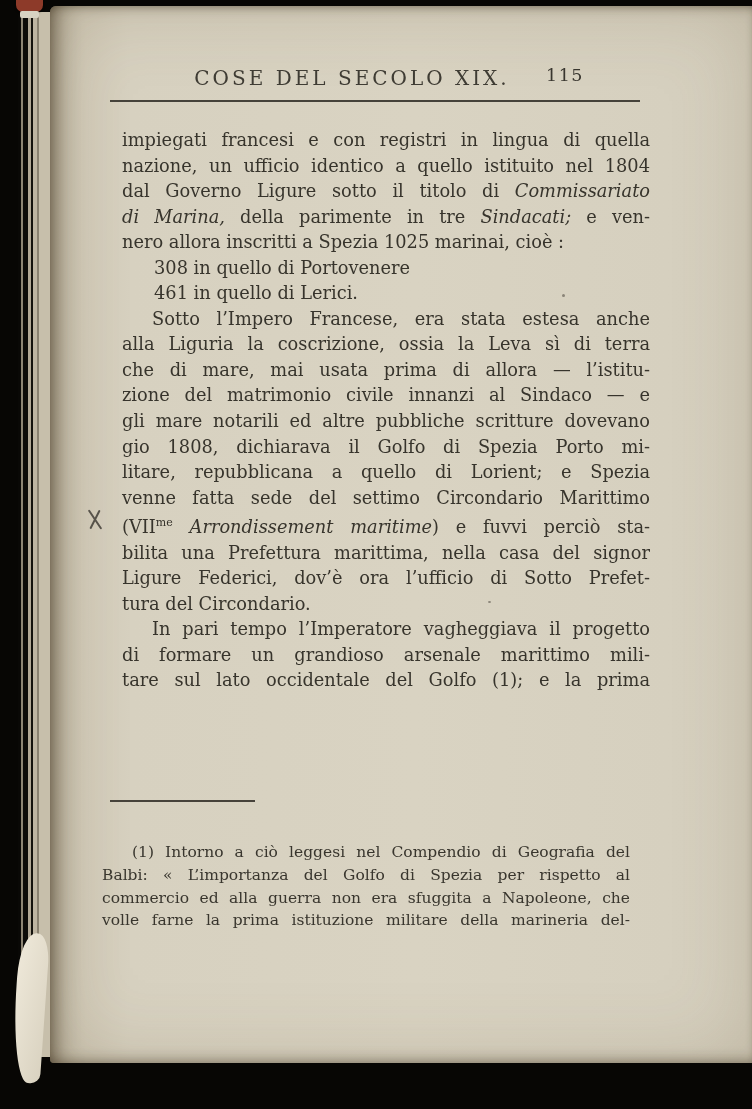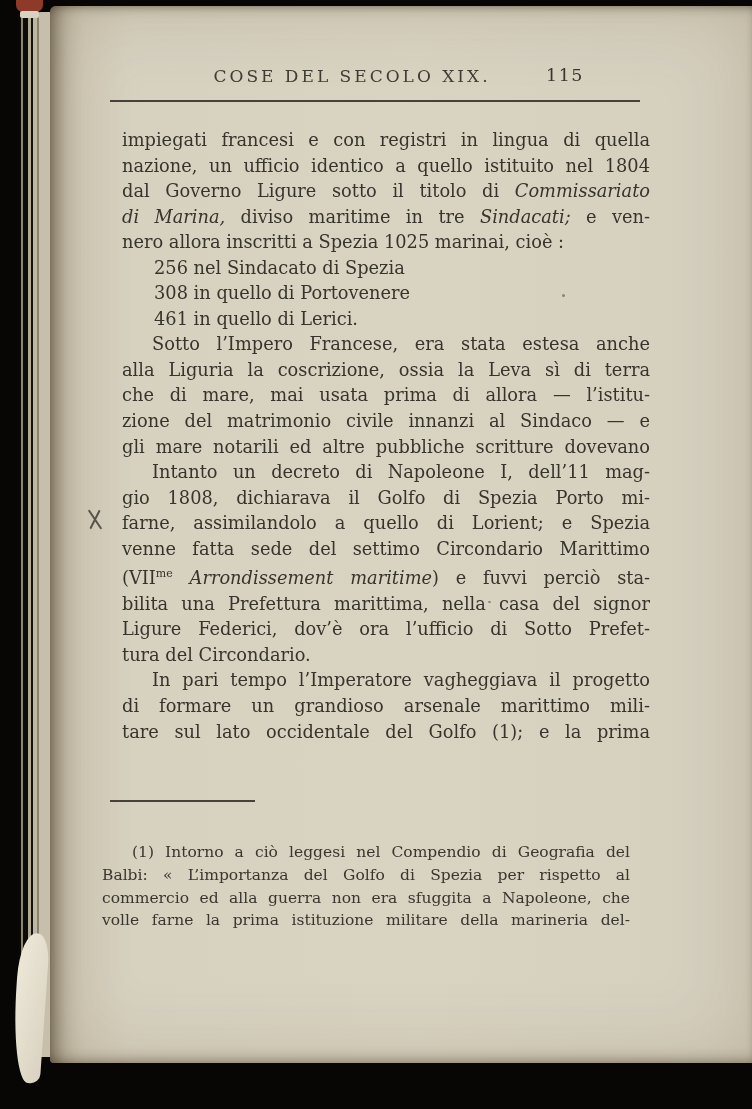--- a/index.html
+++ b/index.html
@@ -44,21 +44,21 @@
     box-shadow:
       inset 14px 0 22px -10px rgba(60,45,25,.55),
       inset 0 6px 10px -6px rgba(50,40,20,.5),
       inset 0 -8px 14px -8px rgba(50,40,20,.45),
       inset 0 0 80px rgba(110,90,60,.22);
   }
   
   .header-row{position:absolute;top:60px;left:62px;width:528px;height:24px;}
   .header-title{
     display:block;text-align:center;
-    font-size:17px;letter-spacing:3px;color:#3f3c34;
+    font-size:20px;letter-spacing:3px;color:#3f3c34;
     position:relative;left:-24px;
   }
   .page-num{
     position:absolute;right:56px;top:-1px;
     font-size:17.5px;letter-spacing:1.5px;color:#39362f;
   }
   .header-rule{
     position:absolute;top:94px;left:60px;width:530px;height:2px;
     background:#45423a;
   }
@@ -107,33 +107,31 @@
     <div class="header-row">
       <span class="header-title">COSE DEL SECOLO XIX.</span>
       <span class="page-num">115</span>
     </div>
     <div class="header-rule"></div>
 
     <div class="body-block" id="body-lines">
         <div class="tline a-justify ind0"><span>impiegati francesi e con registri in lingua di quella</span></div>
         <div class="tline a-justify ind0"><span>nazione, un ufficio identico a quello istituito nel 1804</span></div>
         <div class="tline a-justify ind0"><span>dal Governo Ligure sotto il titolo di </span><span class="em">Commissariato</span></div>
-        <div class="tline a-justify ind0"><span class="em">di Marina,</span><span> diviso maritime in tre </span><span class="em">Sindacati;</span><span> e ven-</span></div>
+        <div class="tline a-justify ind0"><span class="em">di Marina,</span><span> della parimente in tre </span><span class="em">Sindacati;</span><span> e ven-</span></div>
         <div class="tline a-left ind0"><span>nero allora inscritti a Spezia 1025 marinai, cioè :</span></div>
-        <div class="tline a-left ind2"><span>256 nel Sindacato di Spezia</span></div>
         <div class="tline a-left ind2"><span>308 in quello di Portovenere</span></div>
         <div class="tline a-left ind2"><span>461 in quello di Lerici.</span></div>
         <div class="tline a-justify ind1"><span>Sotto l’Impero Francese, era stata estesa anche</span></div>
         <div class="tline a-justify ind0"><span>alla Liguria la coscrizione, ossia la Leva sì di terra</span></div>
         <div class="tline a-justify ind0"><span>che di mare, mai usata prima di allora — l’istitu-</span></div>
         <div class="tline a-justify ind0"><span>zione del matrimonio civile innanzi al Sindaco — e</span></div>
         <div class="tline a-justify ind0"><span>gli mare notarili ed altre pubbliche scritture dovevano</span></div>
-        <div class="tline a-justify ind1"><span>Intanto un decreto di Napoleone I, dell’11 mag-</span></div>
         <div class="tline a-justify ind0"><span>gio 1808, dichiarava il Golfo di Spezia Porto mi-</span></div>
-        <div class="tline a-justify ind0"><span>farne, assimilandolo a quello di Lorient; e Spezia</span></div>
+        <div class="tline a-justify ind0"><span>litare, repubblicana a quello di Lorient; e Spezia</span></div>
         <div class="tline a-justify ind0"><span>venne fatta sede del settimo Circondario Marittimo</span></div>
         <div class="tline a-justify ind0"><span>(VII</span><sup>me</sup><span> </span><span class="em">Arrondissement maritime</span><span>) e fuvvi perciò sta-</span></div>
         <div class="tline a-justify ind0"><span>bilita una Prefettura marittima, nella casa del signor</span></div>
         <div class="tline a-justify ind0"><span>Ligure Federici, dov’è ora l’ufficio di Sotto Prefet-</span></div>
         <div class="tline a-left ind0"><span>tura del Circondario.</span></div>
         <div class="tline a-justify ind1"><span>In pari tempo l’Imperatore vagheggiava il progetto</span></div>
         <div class="tline a-justify ind0"><span>di formare un grandioso arsenale marittimo mili-</span></div>
         <div class="tline a-justify ind0"><span>tare sul lato occidentale del Golfo (1); e la prima</span></div>
       </div>
 

